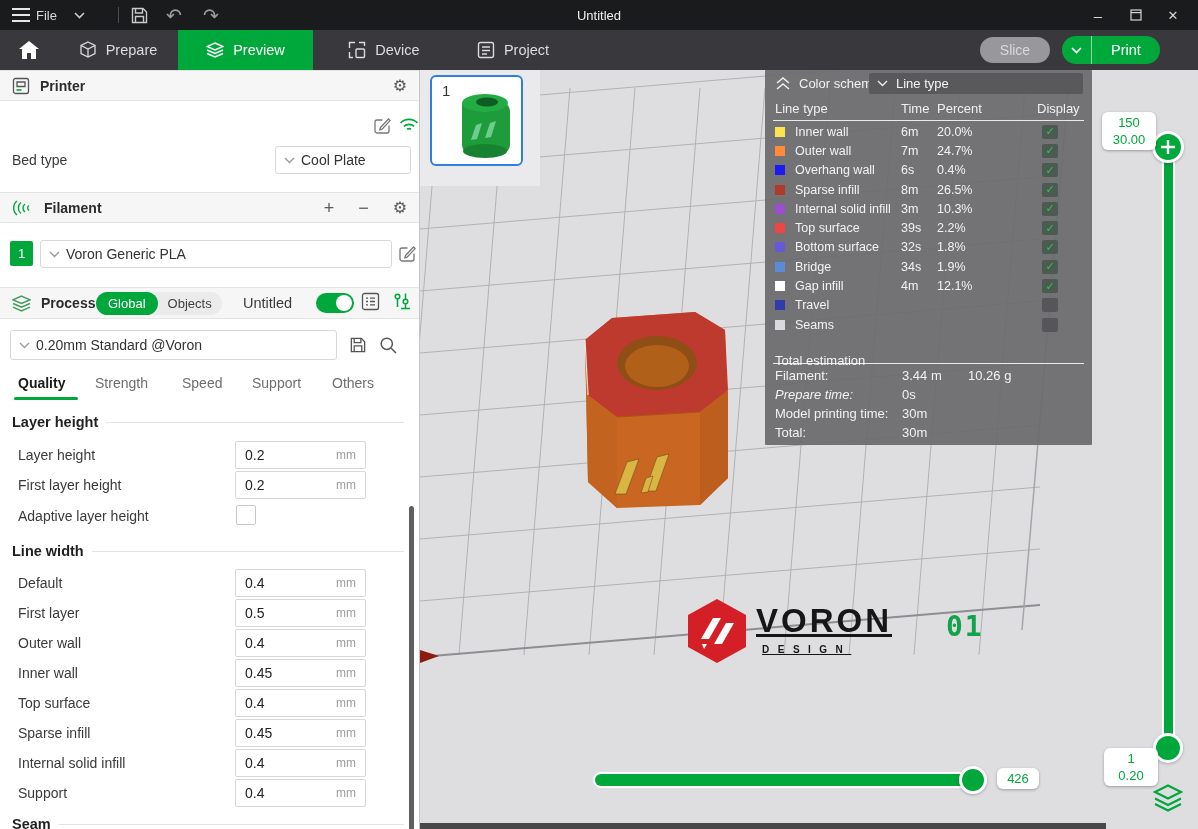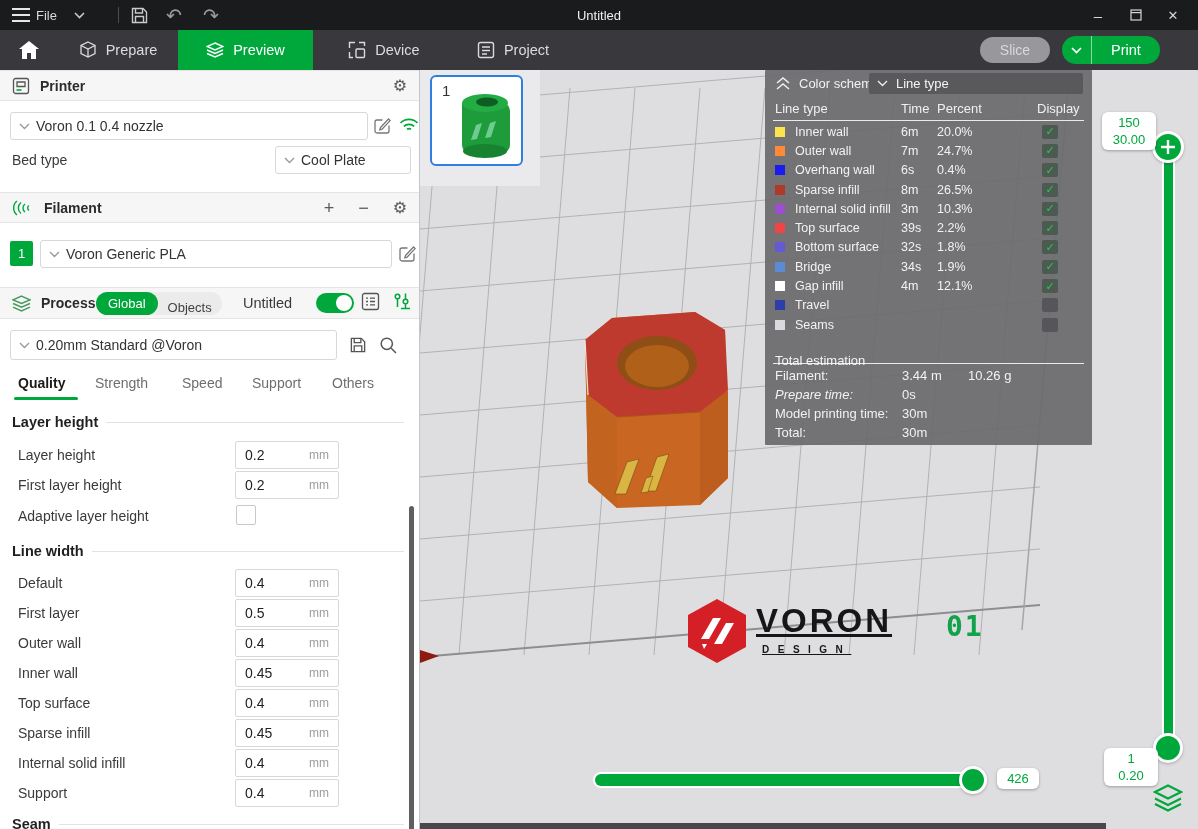--- a/index.html
+++ b/index.html
@@ -22,32 +22,32 @@
   .pill-print .lbl{flex:1;text-align:center;}
   
   .sidepanel{left:0;top:70px;width:420px;height:759px;background:#FFFFFF;border-right:1px solid #C6C6C8;box-sizing:border-box;}
   .sect{position:absolute;left:0;width:419px;background:#F6F6F6;border-top:1px solid #E4E4E4;border-bottom:1px solid #E4E4E4;display:flex;align-items:center;box-sizing:border-box;padding:0 12px;gap:10px;}
   .sect .stitle{font-size:14px;font-weight:bold;color:#2B2B2B;}
   .sect .spacer{flex:1;}
   .glyph{color:#5A5A5A;font-size:16px;line-height:1;}
   .dd{position:absolute;border:1px solid #D8D8D8;border-radius:3px;background:#fff;display:flex;align-items:center;gap:6px;padding:0 8px;font-size:14px;color:#333;box-sizing:border-box;}
   .lbl14{position:absolute;font-size:14px;color:#3A3A3A;display:flex;align-items:center;}
   .badge1{position:absolute;background:#00A83C;color:#fff;font-size:13px;display:flex;align-items:center;justify-content:center;border-radius:2px;}
-  .seg{position:absolute;height:23px;background:#EBEBEB;border-radius:12px;display:flex;align-items:flex-end;font-size:13px;}
+  .seg{position:absolute;height:23px;background:#EBEBEB;border-radius:12px;display:flex;align-items:center;font-size:13px;}
   .seg .on{background:#00A83C;color:#fff;height:23px;border-radius:12px;display:flex;align-items:center;padding:0 12px;}
   .seg .off{color:#404040;padding:0 10px;}
   .toggle{position:absolute;width:38px;height:20px;border-radius:10px;background:#00A83C;}
   .toggle::after{content:"";position:absolute;right:2px;top:2px;width:16px;height:16px;border-radius:50%;background:#fff;}
   .ptabs span{position:absolute;font-size:14px;color:#6E6E6E;}
   .ptabs .active{color:#1B1B1B;font-weight:bold;}
   .tab-underline{position:absolute;background:#00A83C;border-radius:2px;}
   .group-title{position:absolute;left:12px;width:392px;display:flex;align-items:center;gap:8px;font-size:14.5px;font-weight:bold;color:#1F1F1F;}
   .group-title::after{content:"";flex:1;height:1px;background:#E3E3E3;}
   .slabel{position:absolute;left:18px;font-size:14px;color:#3A3A3A;}
-  .num-input{position:absolute;left:235px;width:104px;height:28px;border:1px solid #D8D8D8;border-radius:2px;background:#fff;display:flex;align-items:center;justify-content:space-between;padding:0 9px;box-sizing:border-box;font-size:14px;color:#222;}
+  .num-input{position:absolute;left:235px;width:131px;height:28px;border:1px solid #D8D8D8;border-radius:2px;background:#fff;display:flex;align-items:center;justify-content:space-between;padding:0 9px;box-sizing:border-box;font-size:14px;color:#222;}
   .num-input .unit{font-size:12px;color:#9C9C9C;}
   .checkbox{position:absolute;left:236px;width:18px;height:18px;border:1px solid #C9C9C9;border-radius:2px;background:#fff;}
   .scrollbar{position:absolute;left:409px;top:436px;width:5px;height:390px;background:#5F5F5F;border-radius:3px;}
   
   .gutter{left:420px;top:70px;width:120px;height:116px;background:#EAEAEC;}
   .thumbcard{left:430px;top:75px;width:93px;height:91px;background:#fff;border:2px solid #2F7FE0;border-radius:6px;box-sizing:border-box;}
   .thumb-num{position:absolute;left:10px;top:5px;font-size:15px;color:#333;}
   .brand{position:absolute;color:#161616;text-decoration:underline;}
   .brand-main{font-size:33px;font-weight:bold;letter-spacing:3px;}
   .brand-sub{font-size:10px;font-weight:bold;letter-spacing:8.5px;}
@@ -179,26 +179,20 @@
     <div class="sect" style="top:0;height:31px;">
       <svg width="18" height="18" viewBox="0 0 18 18" fill="none" stroke="#555" stroke-width="1.3">
           <rect x="1.5" y="1.5" width="15" height="15" rx="2"></rect>
           <path d="M5 5h8v4.5H5z"></path>
           <path d="M4.5 13h5" stroke="#00A83C" stroke-width="1.6"></path>
         </svg>
       <span class="stitle">Printer</span>
       <span class="spacer"></span>
       <span class="glyph">⚙</span>
     </div>
-    <div class="dd" style="left:10px;top:42px;width:358px;height:28px;">
-      <svg width="11" height="7" viewBox="0 0 11 7">
-          <path d="M1 1l4.5 4.5L10 1" fill="none" stroke="#9A9A9A" stroke-width="1.4"></path>
-        </svg>
-      <span>Voron 0.1 0.4 nozzle</span>
-    </div>
     <div class="abs" style="left:374px;top:47px;">
       <svg width="17" height="17" viewBox="0 0 17 17" fill="none" stroke="#777" stroke-width="1.3">
           <path d="M15 8.5v5.5a2 2 0 0 1-2 2H3a2 2 0 0 1-2-2V5a2 2 0 0 1 2-2h5.5"></path>
           <path d="M6.5 10.5L14.5 2l1.6 1.6-8 8.5-2.3.7z"></path>
         </svg>
     </div>
     <div class="abs" style="left:399px;top:47px;">
       <svg width="20" height="15" viewBox="0 0 20 15" fill="none" stroke="#00A83C" stroke-width="1.7">
           <path d="M1.5 6A12 12 0 0 1 18.5 6"></path>
           <path d="M4.8 9.3a8 8 0 0 1 10.4 0"></path>

